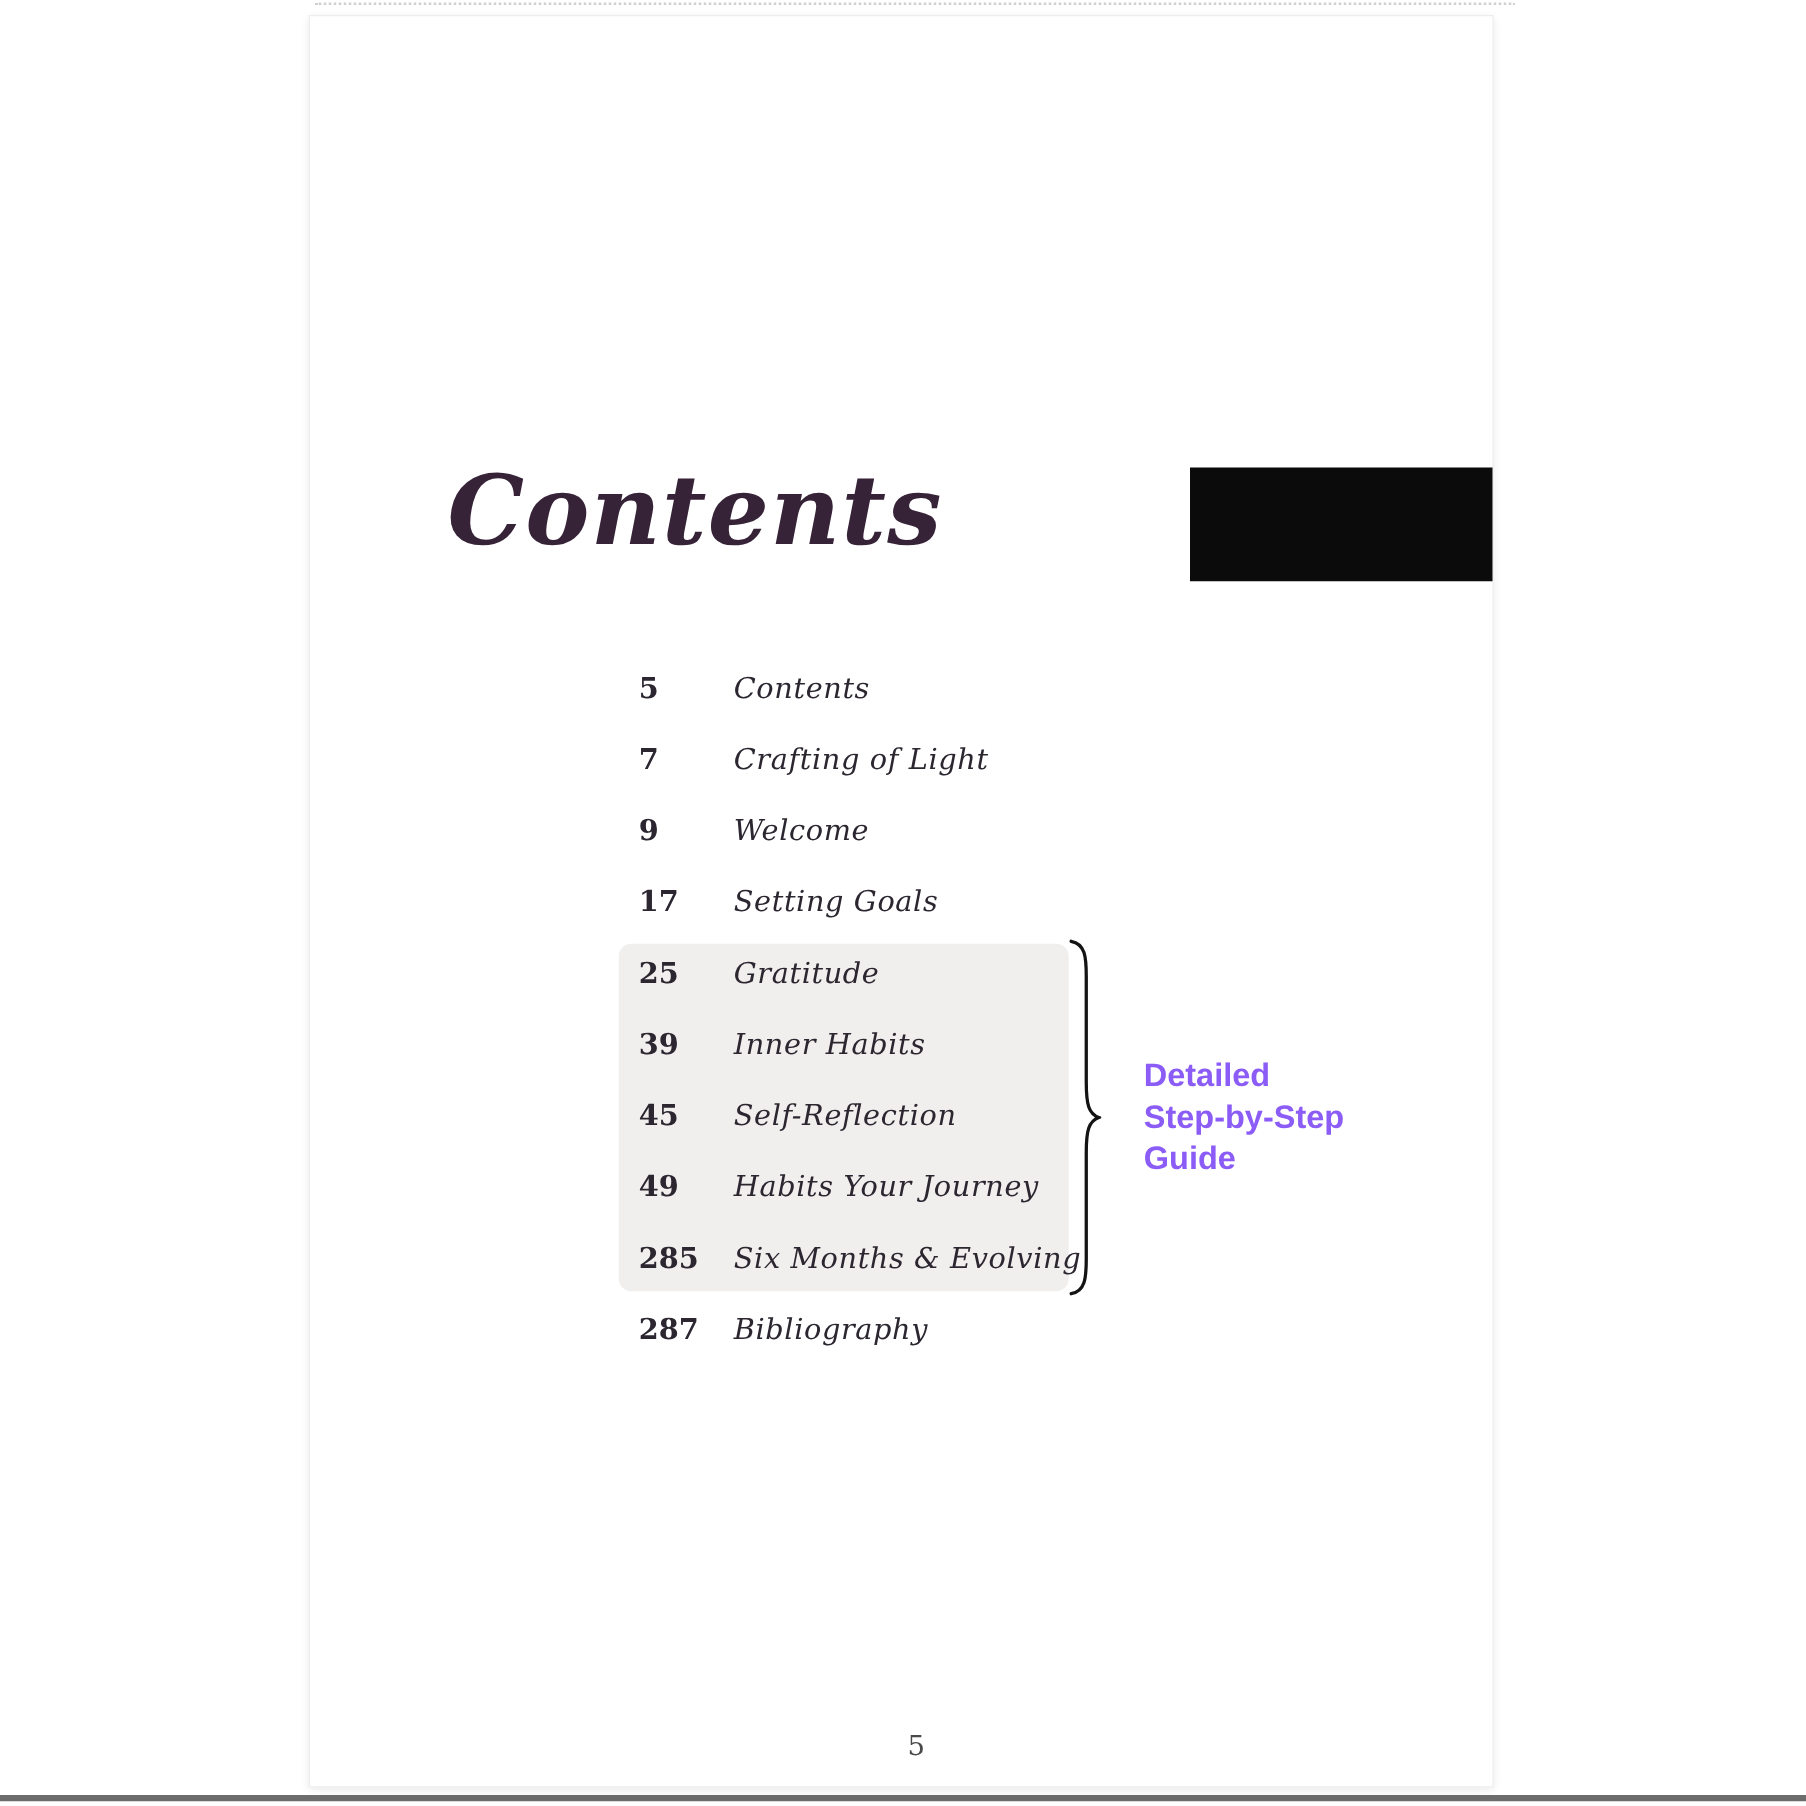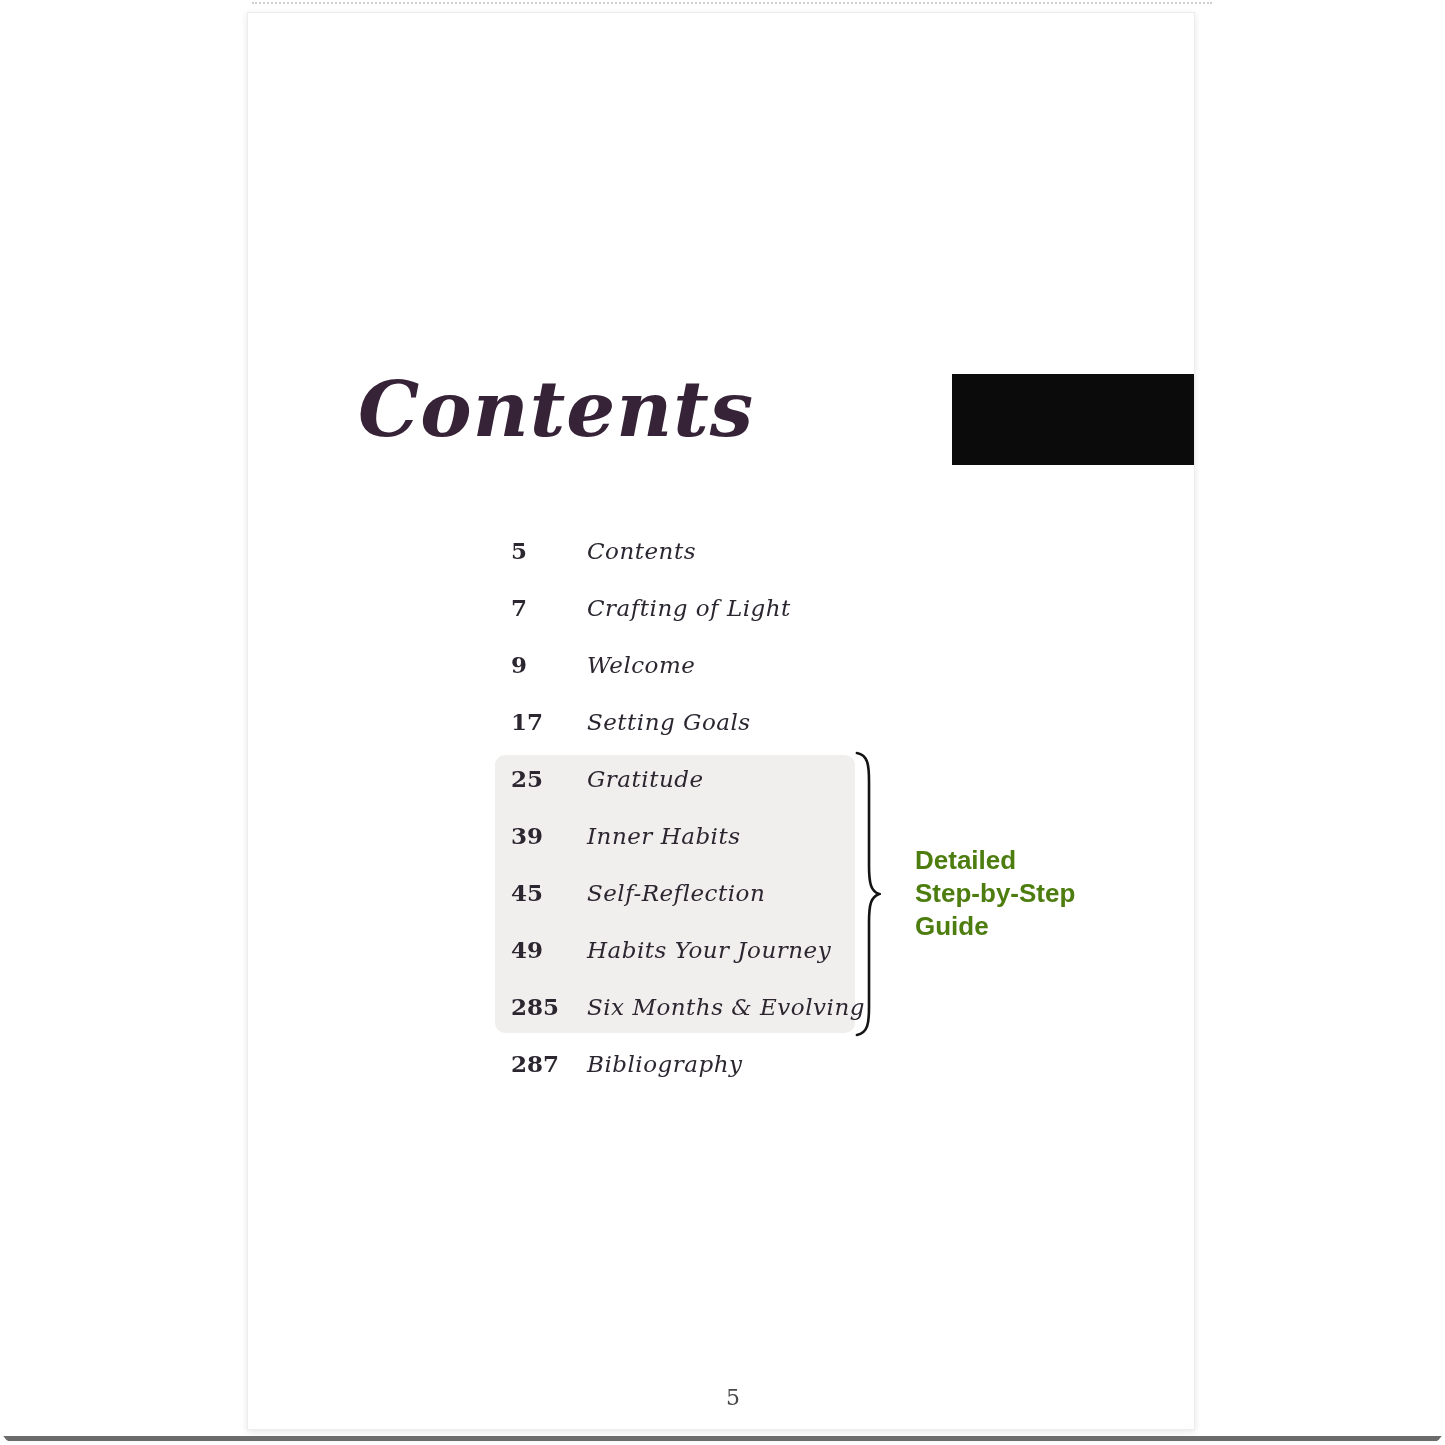--- a/index.html
+++ b/index.html
@@ -3,21 +3,20 @@
 <meta charset="utf-8">
 <style>
   html, body { margin: 0; padding: 0; background: #ffffff; }
   .canvas {
     position: relative;
     width: 1445px;
     height: 1445px;
     background: #ffffff;
     overflow: hidden;
     font-family: "DejaVu Serif", serif;
-    border-radius: 20px;
   }
   .top-edge-line {
     position: absolute;
     left: 252px; top: 2px; width: 960px; height: 0;
     border-top: 2px dotted #cfcfcf;
   }
   .book-page {
     position: absolute;
     left: 247px; top: 12px;
     width: 948px; height: 1418px;
@@ -81,21 +80,21 @@
     left: 605px; top: 738px;
     width: 28px; height: 286px;
   }
   .annotation {
     position: absolute;
     left: 667px; top: 831px;
     font-family: "Liberation Sans", sans-serif;
     font-weight: bold;
     font-size: 26px;
     line-height: 33px;
-    color: #4d7c0f;
+    color: #8b5cf6;
     white-space: nowrap;
   }
   .folio {
     position: absolute;
     left: 455px; top: 1372px;
     width: 60px;
     text-align: center;
     font-family: "DejaVu Serif", serif;
     font-size: 22px;
     color: #4a4a4a;

